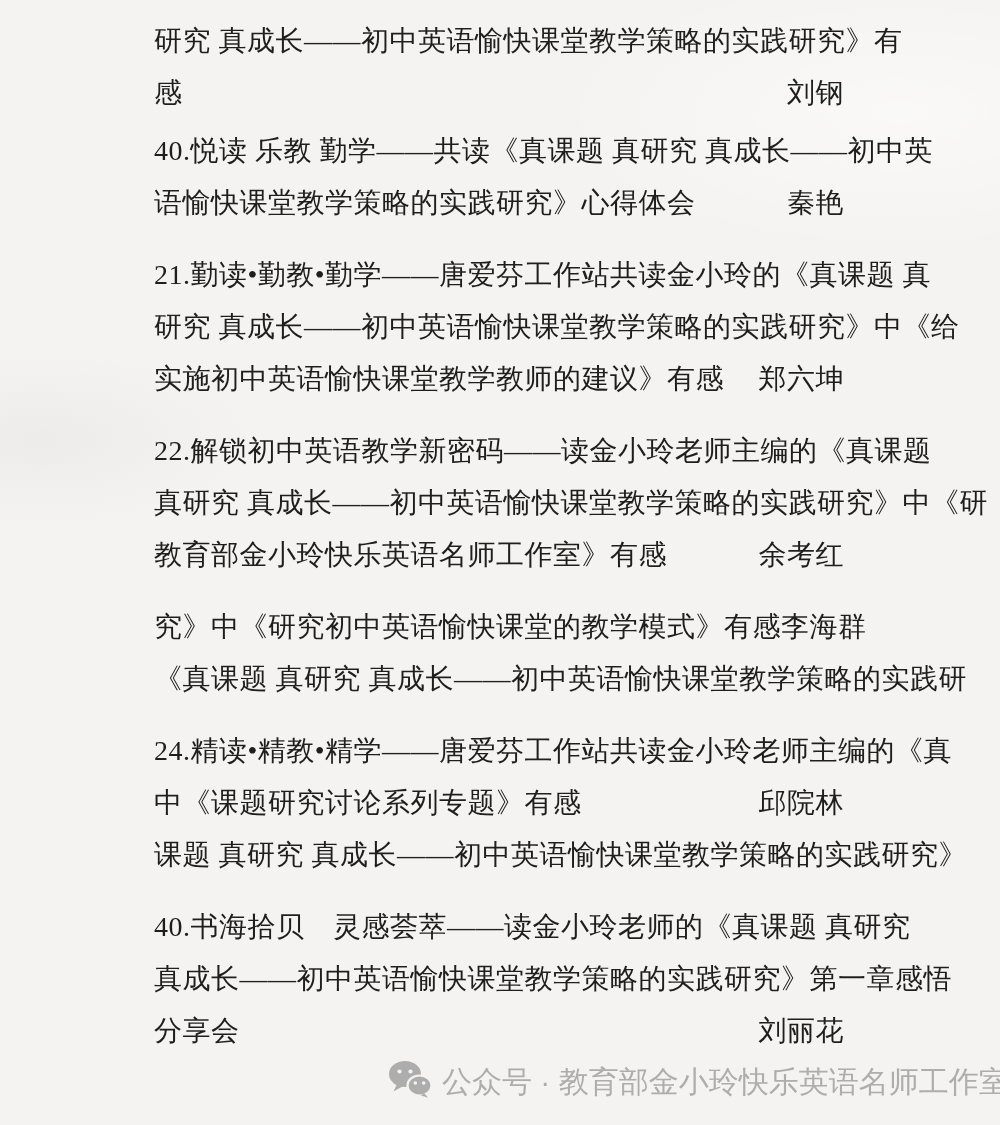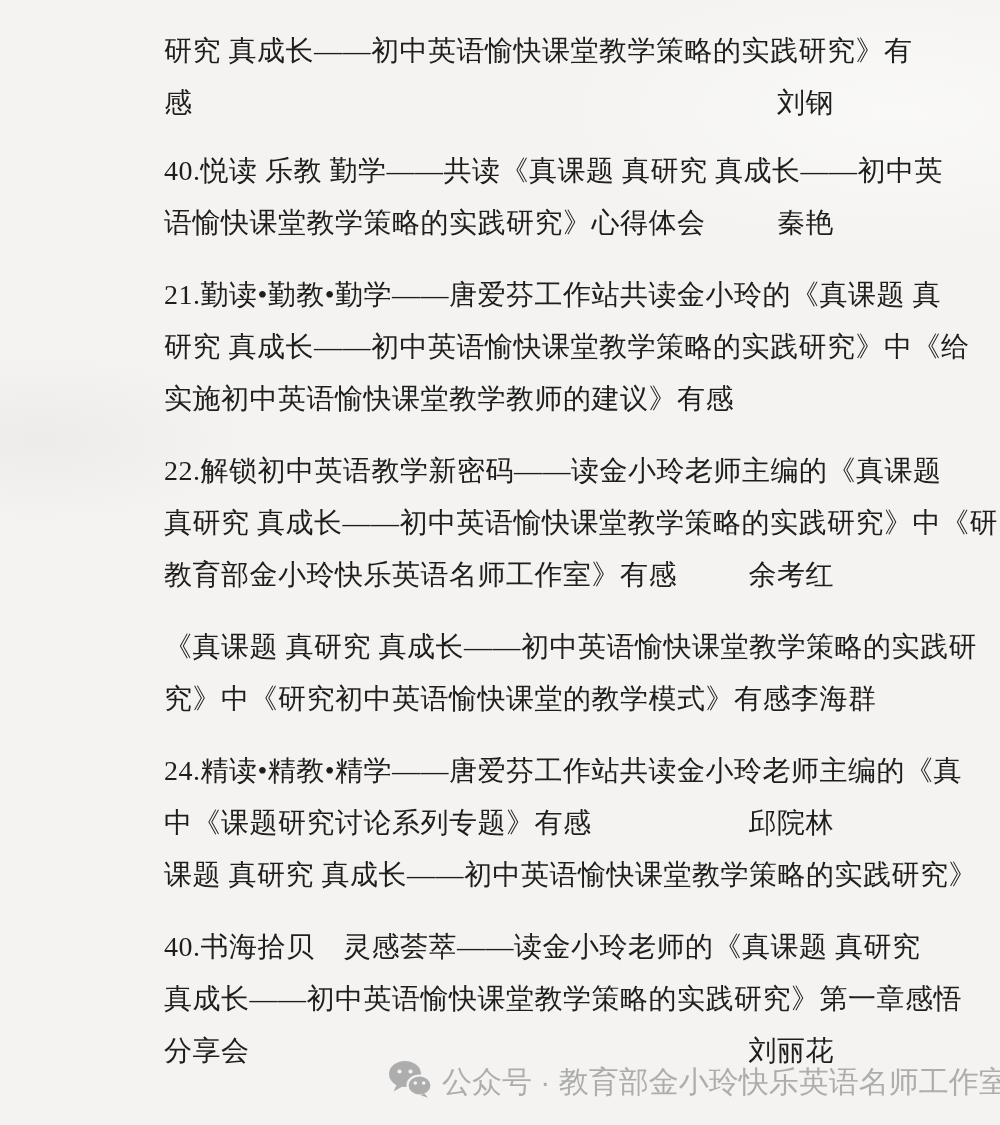--- a/index.html
+++ b/index.html
@@ -15,21 +15,21 @@
     font-family: "Liberation Serif", "DejaVu Serif", serif;
     color: #1e1e1e;
   }
   .content {
     position: absolute;
     left: 148px;
     width: 708px;
     top: 9px;
     z-index: 2;
   }
-  .para { margin: 16px; }
+  .para { margin: 6px; }
   .para.gap { margin-top: 20px; }
   .line {
     height: 52px;
     line-height: 52px;
     font-size: 28px;
     white-space: nowrap;
     letter-spacing: 0.5px;
   }
   .line.composite {
     display: flex;
@@ -76,38 +76,39 @@
         <span>语愉快课堂教学策略的实践研究》心得体会</span>
         <span class="author">秦艳</span>
       </div>
     </div>
 
     <div class="para gap">
       <div class="line">21.勤读•勤教•勤学——唐爱芬工作站共读金小玲的《真课题 真</div>
       <div class="line">研究 真成长——初中英语愉快课堂教学策略的实践研究》中《给</div>
       <div class="line composite">
         <span>实施初中英语愉快课堂教学教师的建议》有感</span>
+        <span class="author">郑六坤</span>
       </div>
     </div>
 
     <div class="para gap">
       <div class="line">22.解锁初中英语教学新密码——读金小玲老师主编的《真课题</div>
       <div class="line">真研究 真成长——初中英语愉快课堂教学策略的实践研究》中《研</div>
       <div class="line composite">
         <span>教育部金小玲快乐英语名师工作室》有感</span>
         <span class="author">余考红</span>
       </div>
     </div>
 
     <div class="para gap">
-      <div class="line">《真课题 真研究 真成长——初中英语愉快课堂教学策略的实践研</div>
       <div class="line composite">
         <span>究》中《研究初中英语愉快课堂的教学模式》有感</span>
         <span class="author">李海群</span>
       </div>
+      <div class="line">《真课题 真研究 真成长——初中英语愉快课堂教学策略的实践研</div>
     </div>
 
     <div class="para gap">
       <div class="line">24.精读•精教•精学——唐爱芬工作站共读金小玲老师主编的《真</div>
       <div class="line composite">
         <span>中《课题研究讨论系列专题》有感</span>
         <span class="author">邱院林</span>
       </div>
       <div class="line">课题 真研究 真成长——初中英语愉快课堂教学策略的实践研究》</div>
     </div>

